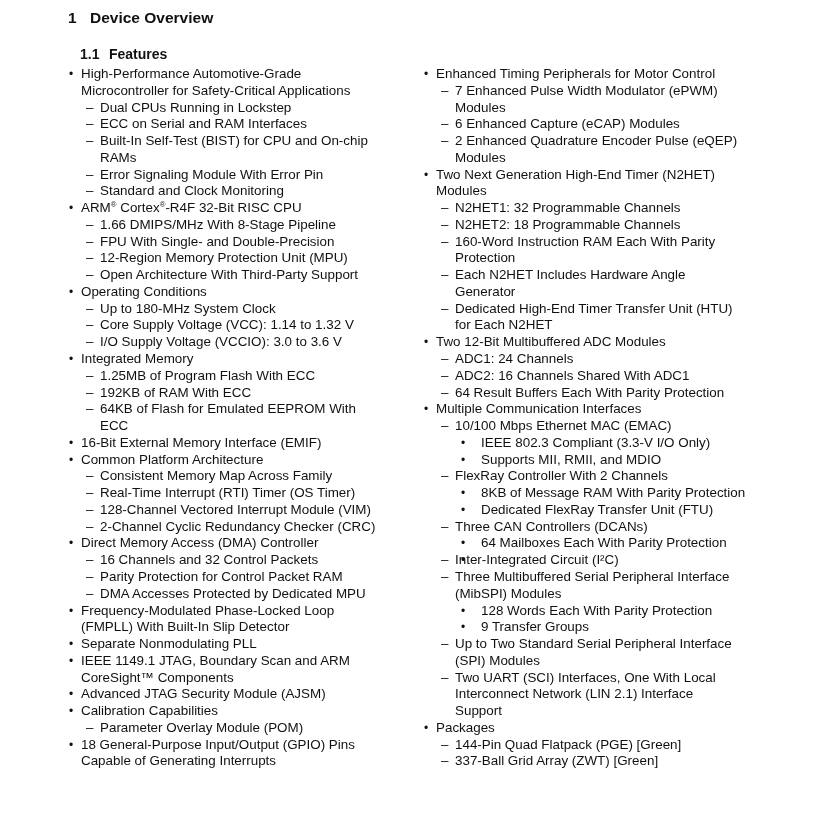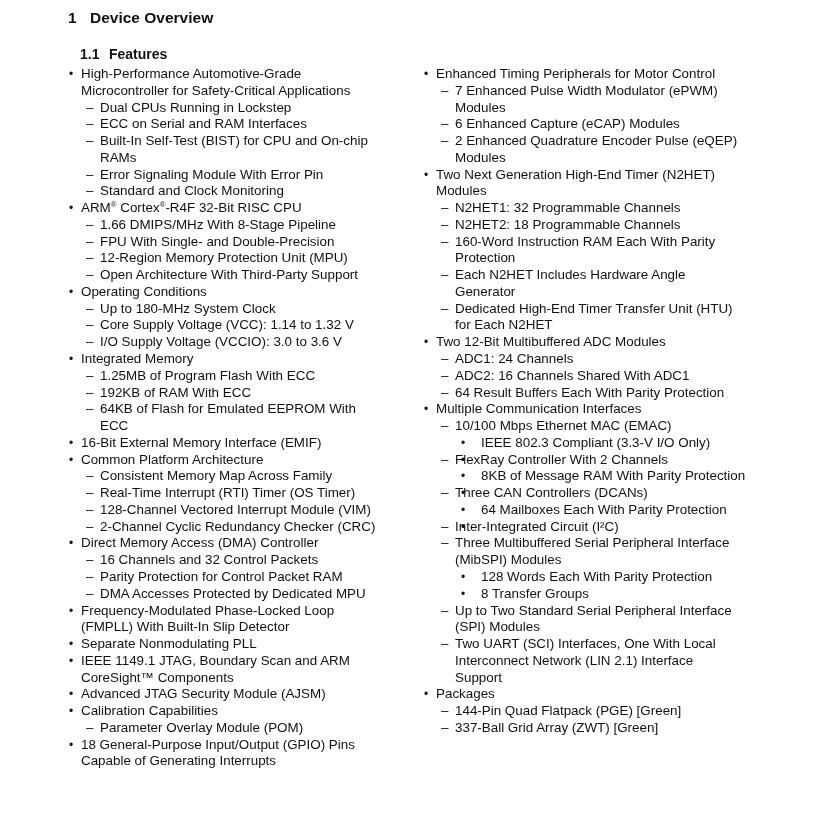--- a/index.html
+++ b/index.html
@@ -281,31 +281,33 @@
         <div class="item lvl2">
           <span class="marker">–</span>
           <span class="txt">10/100 Mbps Ethernet MAC (EMAC)</span>
         </div>
         <div class="item lvl3">
           <span class="marker">•</span>
           <span class="txt">IEEE 802.3 Compliant (3.3-V I/O Only)</span>
         </div>
         <div class="item lvl3">
           <span class="marker">•</span>
+          <span class="txt">Supports MII, RMII, and MDIO</span>
         </div>
         <div class="item lvl2">
           <span class="marker">–</span>
           <span class="txt">FlexRay Controller With 2 Channels</span>
         </div>
         <div class="item lvl3">
           <span class="marker">•</span>
           <span class="txt">8KB of Message RAM With Parity Protection</span>
         </div>
         <div class="item lvl3">
           <span class="marker">•</span>
+          <span class="txt">Dedicated FlexRay Transfer Unit (FTU)</span>
         </div>
         <div class="item lvl2">
           <span class="marker">–</span>
           <span class="txt">Three CAN Controllers (DCANs)</span>
         </div>
         <div class="item lvl3">
           <span class="marker">•</span>
           <span class="txt">64 Mailboxes Each With Parity Protection</span>
         </div>
         <div class="item lvl3">
@@ -319,21 +321,21 @@
           <span class="marker">–</span>
           <span class="txt">Three Multibuffered Serial Peripheral Interface
 (MibSPI) Modules</span>
         </div>
         <div class="item lvl3">
           <span class="marker">•</span>
           <span class="txt">128 Words Each With Parity Protection</span>
         </div>
         <div class="item lvl3">
           <span class="marker">•</span>
-          <span class="txt">8 Transfer Groups</span>
+          <span class="txt">9 Transfer Groups</span>
         </div>
         <div class="item lvl2">
           <span class="marker">–</span>
           <span class="txt">Up to Two Standard Serial Peripheral Interface
 (SPI) Modules</span>
         </div>
         <div class="item lvl2">
           <span class="marker">–</span>
           <span class="txt">Two UART (SCI) Interfaces, One With Local
 Interconnect Network (LIN 2.1) Interface

